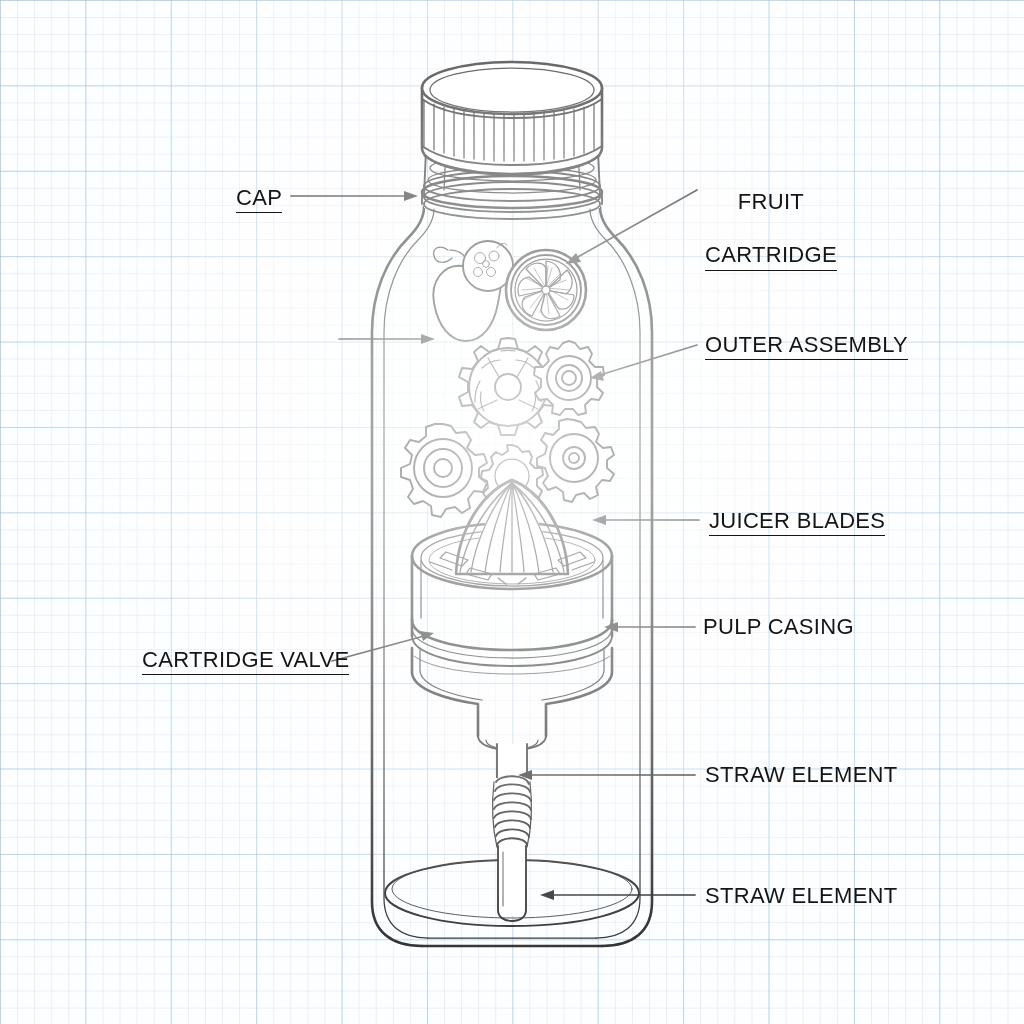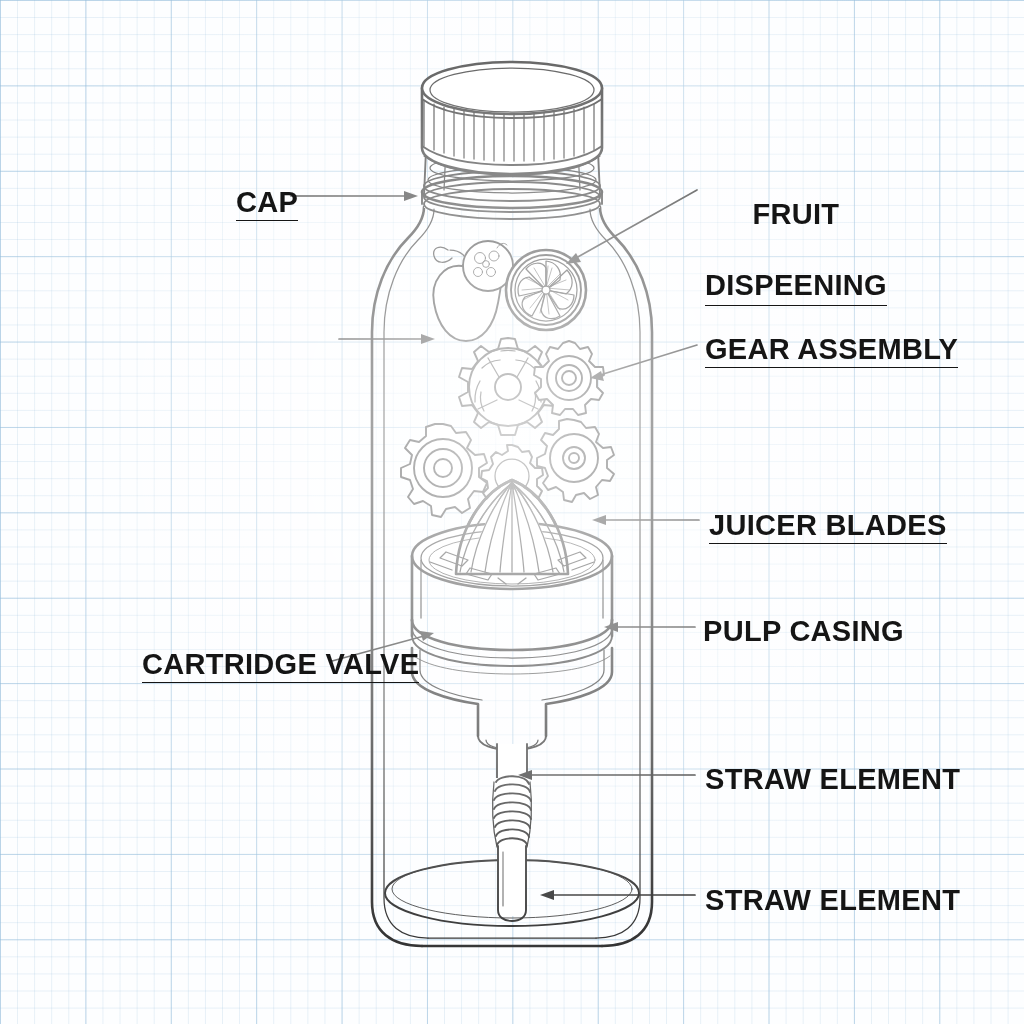--- a/index.html
+++ b/index.html
@@ -59,26 +59,25 @@
     stroke-linecap: round;
   }
   .lead-head { fill: #1b1b1b; stroke: none; }
   .white-fill { fill: #ffffff; }
   .near-white { fill: #fdfdfd; }
 
   .label {
     position: absolute;
     color: #151515;
     font-family: "Liberation Sans", sans-serif;
-    font-size: 29px;
+    font-size: 22px;
     letter-spacing: 0.3px;
     line-height: 1.18;
     white-space: pre;
     user-select: none;
-    font-weight: bold;
   }
   .label.underlined {
     border-bottom: 1.6px solid #151515;
     padding-bottom: 1px;
   }
   .label.two-line {
     white-space: pre-line;
     line-height: 1.22;
   }
   .label.two-line .ul-seg {
@@ -472,25 +471,25 @@
       <polygon class="lead-head" points="540,895 554,890 554,900"></polygon>
     </g>
   </svg>
 
   <div id="paper-sheen"></div>
 
   <div class="label left underlined" style="left:236px; top:185px;">CAP</div>
 
   <div class="label right two-line" style="left:705px; top:162px;">
     <span>FRUIT</span><br>
-    <span class="ul-seg">DISPEENING</span>
+    <span class="ul-seg">CARTRIDGE</span>
   </div>
 
 
-  <div class="label right underlined" style="left:705px; top:332px;">GEAR ASSEMBLY</div>
+  <div class="label right underlined" style="left:705px; top:332px;">OUTER ASSEMBLY</div>
 
   <div class="label right underlined" style="left:709px; top:508px;">JUICER BLADES</div>
 
   <div class="label right" style="left:703px; top:614px;">PULP CASING</div>
 
   <div class="label left underlined" style="left:142px; top:647px;">CARTRIDGE VALVE</div>
 
   <div class="label right" style="left:705px; top:762px;">STRAW ELEMENT</div>
 
   <div class="label right" style="left:705px; top:883px;">STRAW ELEMENT</div>

